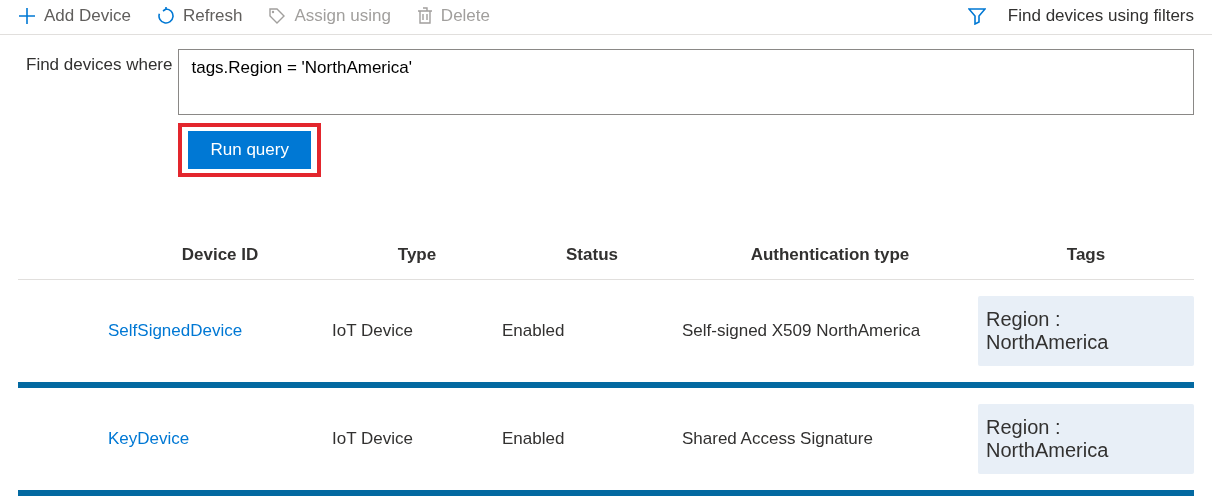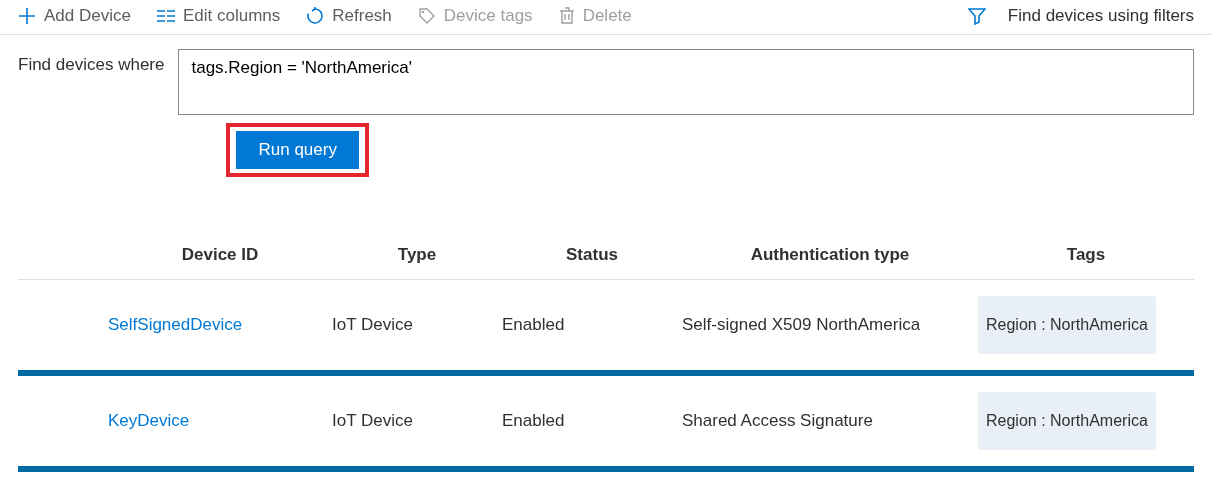--- a/index.html
+++ b/index.html
@@ -35,22 +35,22 @@
     align-items: center;
     gap: 22px;
     font-size: 17px;
     color: #323130;
     cursor: pointer;
   }
   .filter-link svg { display:block; }
 
   .query-row {
     display: flex;
-    padding: 14px 18px 0 18px;
-    gap: 14px;
+    padding: 14px 18px 0 26px;
+    gap: 6px;
   }
   .query-label {
     font-size: 17px;
     color: #323130;
     padding-top: 6px;
     white-space: nowrap;
   }
   .query-right { flex:1; display:flex; flex-direction:column; }
   .query-input {
     width: 100%;
@@ -61,21 +61,20 @@
     font-family: inherit;
     resize: none;
     outline: none;
   }
   .run-wrap {
     margin-top: 8px;
     display:inline-block;
     border: 4px solid #e3262d;
     padding: 4px 6px;
     width: fit-content;
-    margin-left: 48px;
   }
   .run-btn {
     background: #0078d4;
     color: #fff;
     border: none;
     font-size: 17px;
     padding: 9px 22px;
     cursor: pointer;
   }
 
@@ -107,61 +106,53 @@
     padding: 16px 0;
     border-bottom: 6px solid #0369a1;
     color: #323130;
     vertical-align: middle;
   }
   .tbl td.link a { color: #0078d4; text-decoration: none; cursor:pointer; }
   .tag-badge {
     display: inline-block;
     background: #e8eff7;
     color: #323130;
-    padding: 20px 8px;
-    font-size: 16px;
+    padding: 12px 8px;
+    font-size: 20px;
     border-radius: 2px;
   }
 </style>
 </head>
 <body>
 
 <div class="toolbar">
   <div class="group-left">
     <div class="tb-btn">
       <span class="icon">
         <svg width="18" height="18" viewBox="0 0 18 18">
             <path d="M9 1v16M1 9h16" stroke="#0078d4" stroke-width="1.6" fill="none"></path>
           </svg>
       </span>
       <span>Add Device</span>
     </div>
     <div class="tb-btn">
       <span class="icon">
-        <svg width="18" height="14" viewBox="0 0 18 14">
-            <path d="M0 2h8M0 7h8M0 12h8M10 2h8M10 7h8M10 12h8" stroke="#0078d4" stroke-width="1.6"></path>
-          </svg>
-      </span>
-      <span>Edit columns</span>
-    </div>
-    <div class="tb-btn">
-      <span class="icon">
         <svg width="18" height="18" viewBox="0 0 18 18">
             <path d="M9 2a7 7 0 1 1-6.6 4.7M9 2V-1M9 2l-3 2" stroke="#0078d4" stroke-width="1.6" fill="none"></path>
           </svg>
       </span>
       <span>Refresh</span>
     </div>
     <div class="tb-btn disabled">
       <span class="icon">
         <svg width="18" height="18" viewBox="0 0 18 18">
             <path d="M2 2h7l7 7-7 7-7-7V2z M5 5.5a.5.5 0 1 0 0-1 .5.5 0 0 0 0 1z" stroke="#a19f9d" stroke-width="1.4" fill="none"></path>
           </svg>
       </span>
-      <span>Device tags</span>
+      <span>Assign using</span>
     </div>
     <div class="tb-btn disabled">
       <span class="icon">
         <svg width="16" height="18" viewBox="0 0 16 18">
             <path d="M1 4h14M3 4v12h10V4M6 1h4v3M6 7v6M10 7v6" stroke="#a19f9d" stroke-width="1.4" fill="none"></path>
           </svg>
       </span>
       <span>Delete</span>
     </div>
   </div>

